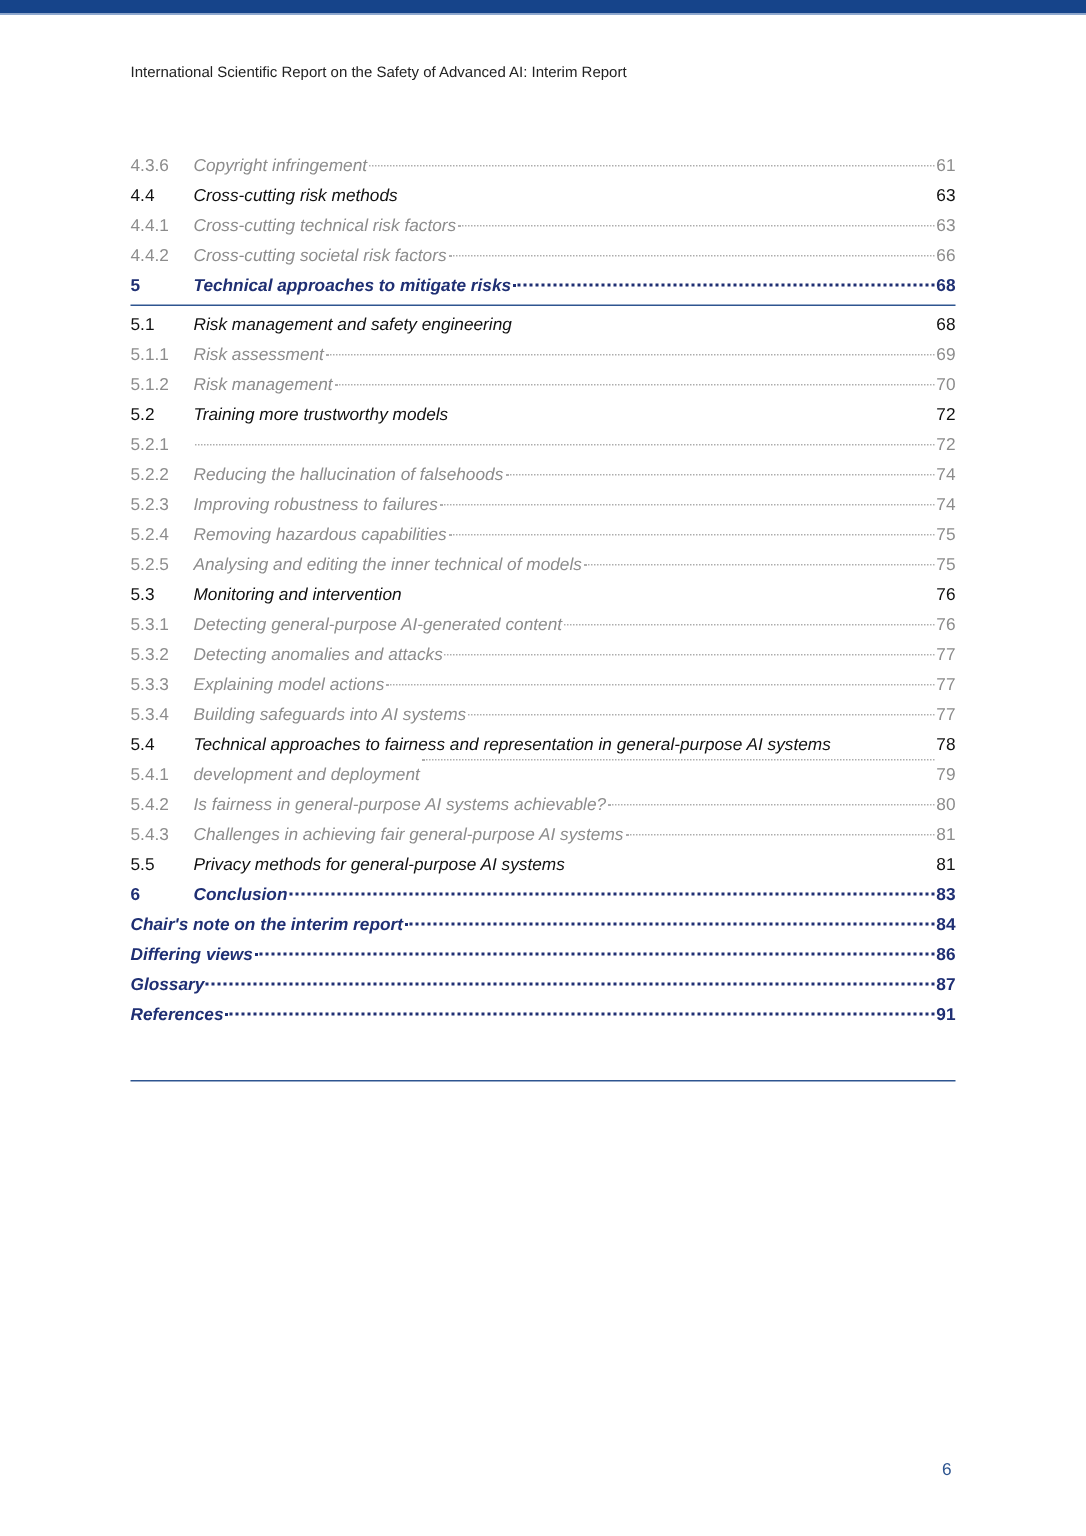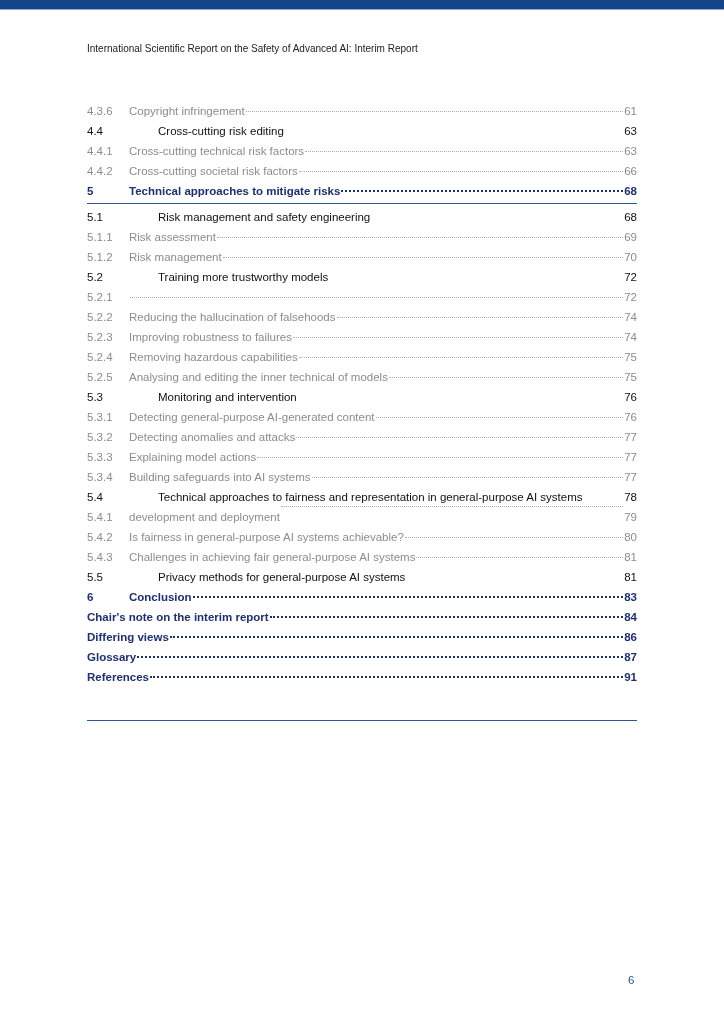--- a/index.html
+++ b/index.html
@@ -12,30 +12,30 @@
   .running-header {
     position: absolute; left: 87px; top: 43px; font-size: 10px; color: #222; letter-spacing: 0;
   }
   .toc { position: absolute; left: 87px; top: 101px; width: 550px; }
   .row {
     position: relative; height: 20px; display: flex; align-items: baseline;
     font-size: 11.5px; line-height: 20px;
   }
   .num { width: 42px; flex: 0 0 42px; }
   .title-wrap { flex: 1; display: flex; align-items: baseline; min-width: 0; }
-  .title { white-space: nowrap; }
+  .title { white-space: nowrap; font-style: italic; }
   .leader {
     flex: 1; border-bottom: 1px dotted currentColor; margin: 0 1px; transform: translateY(-3px); opacity: 0.7;
   }
   .page { flex: 0 0 auto; text-align: right; }
   .gap { flex: 1; }
 
   .lvl3 { color: #8c8c8c; }
   .lvl3 .leader { border-bottom: 1px dotted #999; opacity: 0.8; }
-  .lvl2 { color: #111; gap: 29px; }
+  .lvl2 { color: #111; }
   .lvl1 { color: #1f2f73; font-weight: bold; }
   .lvl1 .leader { border-bottom: 2px dotted #1f2f73; transform: translateY(-3px); opacity: 1; }
   .sep { height: 1px; background: #2e5590; margin: 2px 0 3px 0; }
 
   .row.multi { height: auto; display: block; line-height: 16px; padding: 2px 0 2px 0; }
   .multi .inner { display: flex; }
   .multi .num { line-height: 16px; }
   .multi .body { flex: 1; }
   .multi .line2 { display: flex; align-items: flex-start; }
 
@@ -57,21 +57,21 @@
     <span class="title-wrap">
         <span class="title">Copyright infringement</span>
         <span class="leader"></span>
       </span>
     <span class="page">61</span>
   </div>
 
   <div class="row lvl2">
     <span class="num">4.4</span>
     <span class="title-wrap">
-        <span class="title">Cross-cutting risk editing</span>
+        <span class="title">Cross-cutting risk methods</span>
         <span class="gap"></span>
       </span>
     <span class="page">63</span>
   </div>
 
   <div class="row lvl3">
     <span class="num">4.4.1</span>
     <span class="title-wrap">
         <span class="title">Cross-cutting technical risk factors</span>
         <span class="leader"></span>

